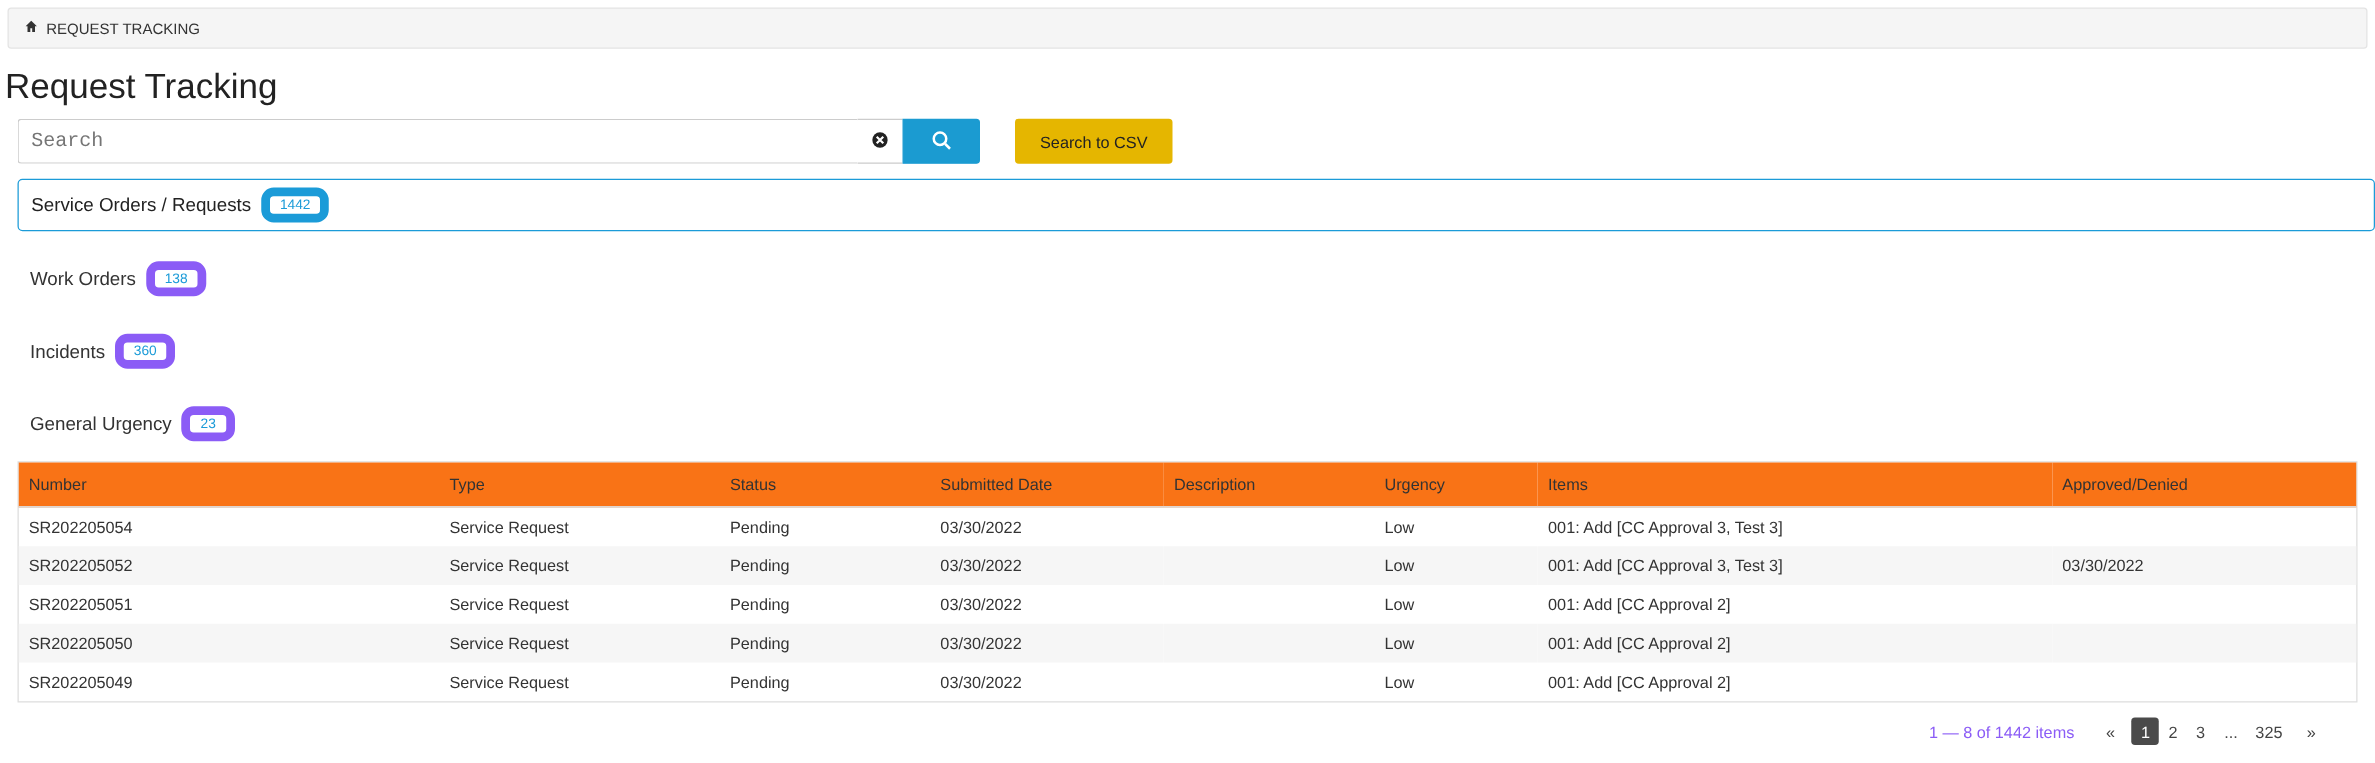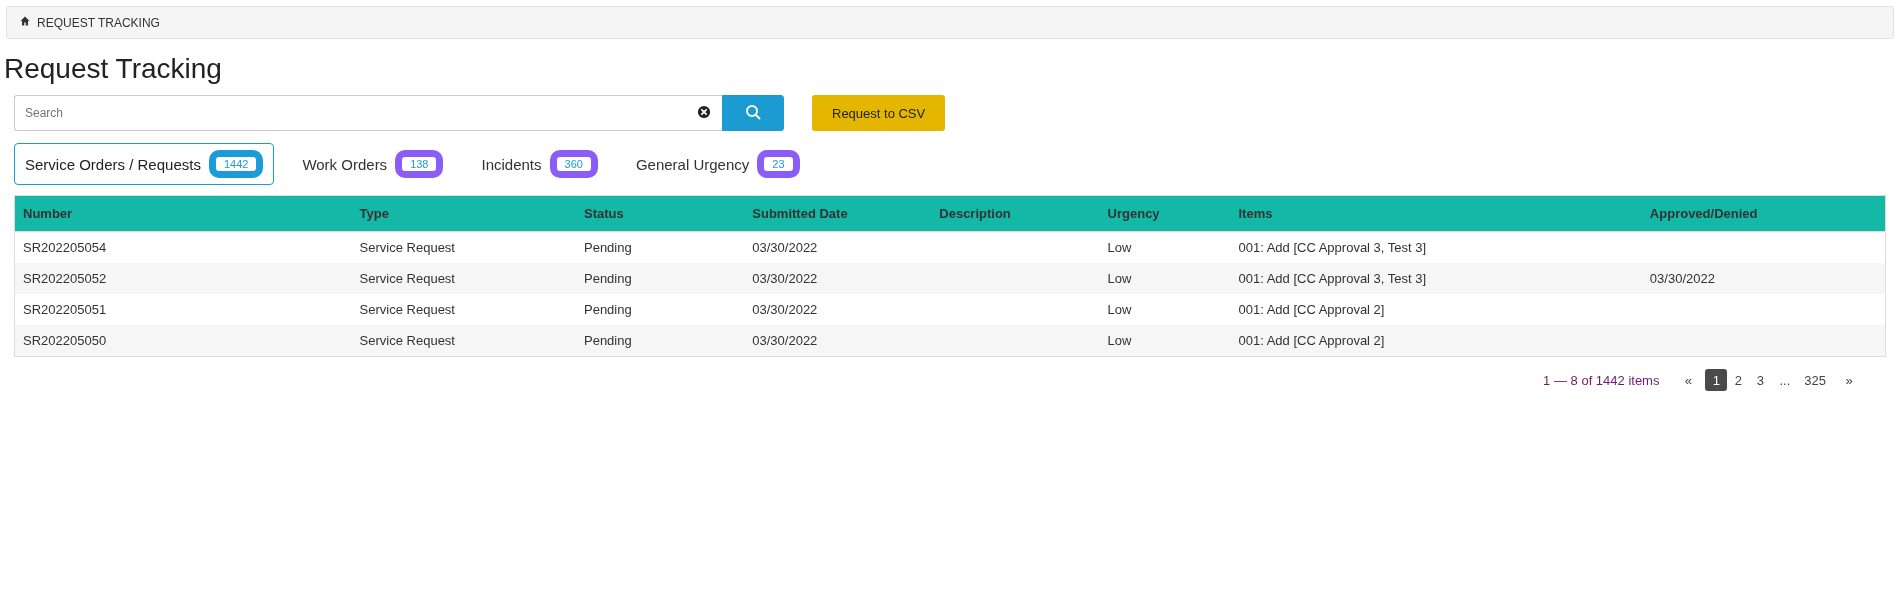--- a/index.html
+++ b/index.html
@@ -39,23 +39,24 @@
   }
   .search-group {
     display: flex;
     width: 770px;
   }
   .search-input {
     flex: 1;
     border: 1px solid #ccc;
     border-right: none;
     padding: 8px 10px;
-    font-size: 12px;
+    font-size: 16px;
     border-radius: 3px 0 0 3px;
     outline: none;
+    font-family: Liberation Mono, monospace;
   }
   .clear-btn {
     width: 36px;
     border: 1px solid #ccc;
     border-left: none;
     border-right: none;
     background: #fff;
     display: flex;
     align-items: center;
     justify-content: center;
@@ -80,20 +81,21 @@
     height: 36px;
     font-size: 13px;
     cursor: pointer;
   }
   .tabs-row {
     display: flex;
     gap: 18px;
     padding: 0 0 0 14px;
     margin-bottom: 10px;
     flex-wrap: wrap;
+    flex-direction: column;
   }
   .tab {
     display: inline-flex;
     align-items: center;
     gap: 8px;
     padding: 6px 10px;
     border-radius: 4px;
     cursor: pointer;
     font-size: 15px;
     color: #333;
@@ -120,22 +122,22 @@
     margin: 0 14px;
     border: 1px solid #ddd;
   }
   table.data-table {
     width: 100%;
     border-collapse: collapse;
     table-layout: fixed;
   }
   table.data-table th {
     text-align: left;
-    background: #14b8a6;
-    font-weight: 700;
+    background: #f97316;
+    font-weight: 400;
     font-size: 13px;
     padding: 10px 8px;
     border-bottom: 1px solid #ddd;
   }
   table.data-table td {
     padding: 8px 8px;
     font-size: 13px;
     color: #333;
   }
   table.data-table tbody tr:nth-child(even) td {
@@ -143,21 +145,21 @@
   }
   .pager {
     display: flex;
     justify-content: flex-end;
     align-items: center;
     gap: 6px;
     padding: 12px 40px 12px 0;
     font-size: 13px;
     color: #444;
   }
-  .pager .summary { margin-right: 12px; color: #701a75; }
+  .pager .summary { margin-right: 12px; color: #8b5cf6; }
   .pager .pbtn {
     min-width: 22px;
     height: 22px;
     display: inline-flex;
     align-items: center;
     justify-content: center;
     border-radius: 3px;
     padding: 0 6px;
     cursor: pointer;
     background: transparent;
@@ -198,21 +200,21 @@
     </button>
     <button class="search-btn">
       <span>
         <svg width="16" height="16" viewBox="0 0 16 16" fill="none" stroke="#fff" stroke-width="2">
             <circle cx="7" cy="7" r="5"></circle>
             <line x1="11" y1="11" x2="15" y2="15"></line>
           </svg>
       </span>
     </button>
   </div>
-  <button class="export-btn">Request to CSV</button>
+  <button class="export-btn">Search to CSV</button>
 </div>
 
 <div class="tabs-row" id="tabs-row">
     <div class="tab active">
       <span>Service Orders / Requests</span>
       <span class="badge">1442</span>
     </div>
     <div class="tab">
       <span>Work Orders</span>
       <span class="badge">138</span>
@@ -275,20 +277,30 @@
         <tr>
           <td>SR202205050</td>
           <td>Service Request</td>
           <td>Pending</td>
           <td>03/30/2022</td>
           <td></td>
           <td>Low</td>
           <td>001: Add [CC Approval 2]</td>
           <td></td>
         </tr>
+        <tr>
+          <td>SR202205049</td>
+          <td>Service Request</td>
+          <td>Pending</td>
+          <td>03/30/2022</td>
+          <td></td>
+          <td>Low</td>
+          <td>001: Add [CC Approval 2]</td>
+          <td></td>
+        </tr>
       </tbody>
   </table>
 </div>
 
 <div class="pager">
   <span class="summary">1 — 8 of 1442 items</span>
   <button class="pbtn">«</button>
   <span id="pager-pages"><button class="pbtn current">1</button><button class="pbtn">2</button><button class="pbtn">3</button></span>
   <span class="ellipsis">...</span>
   <button class="pbtn">325</button>

